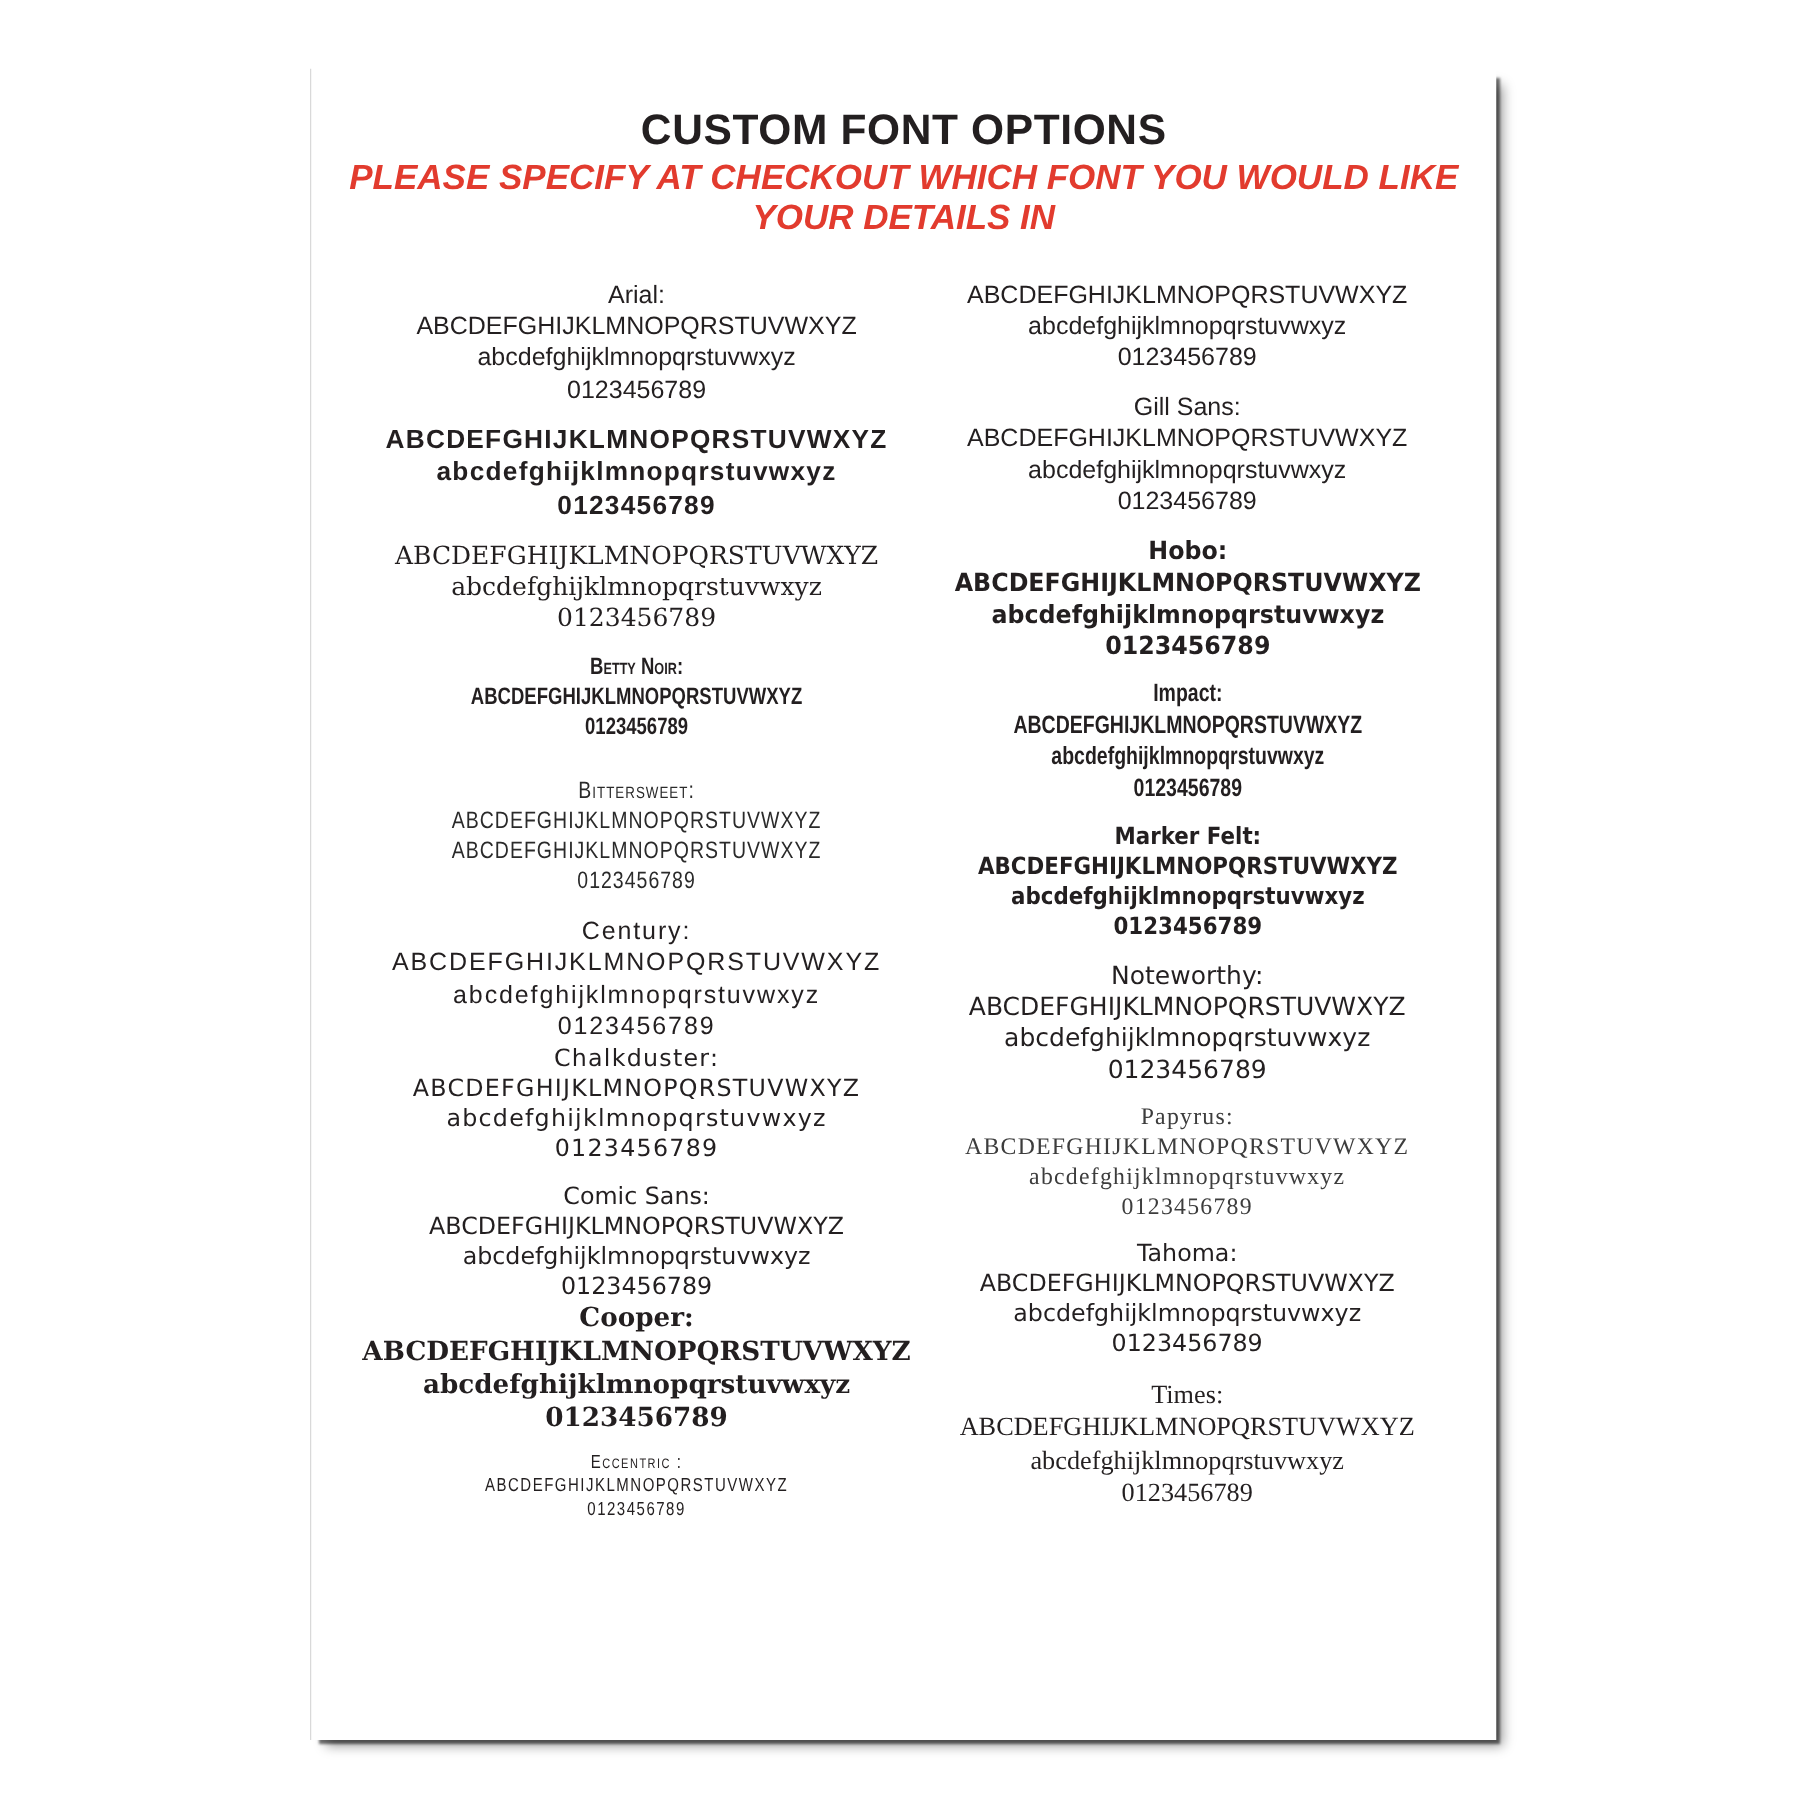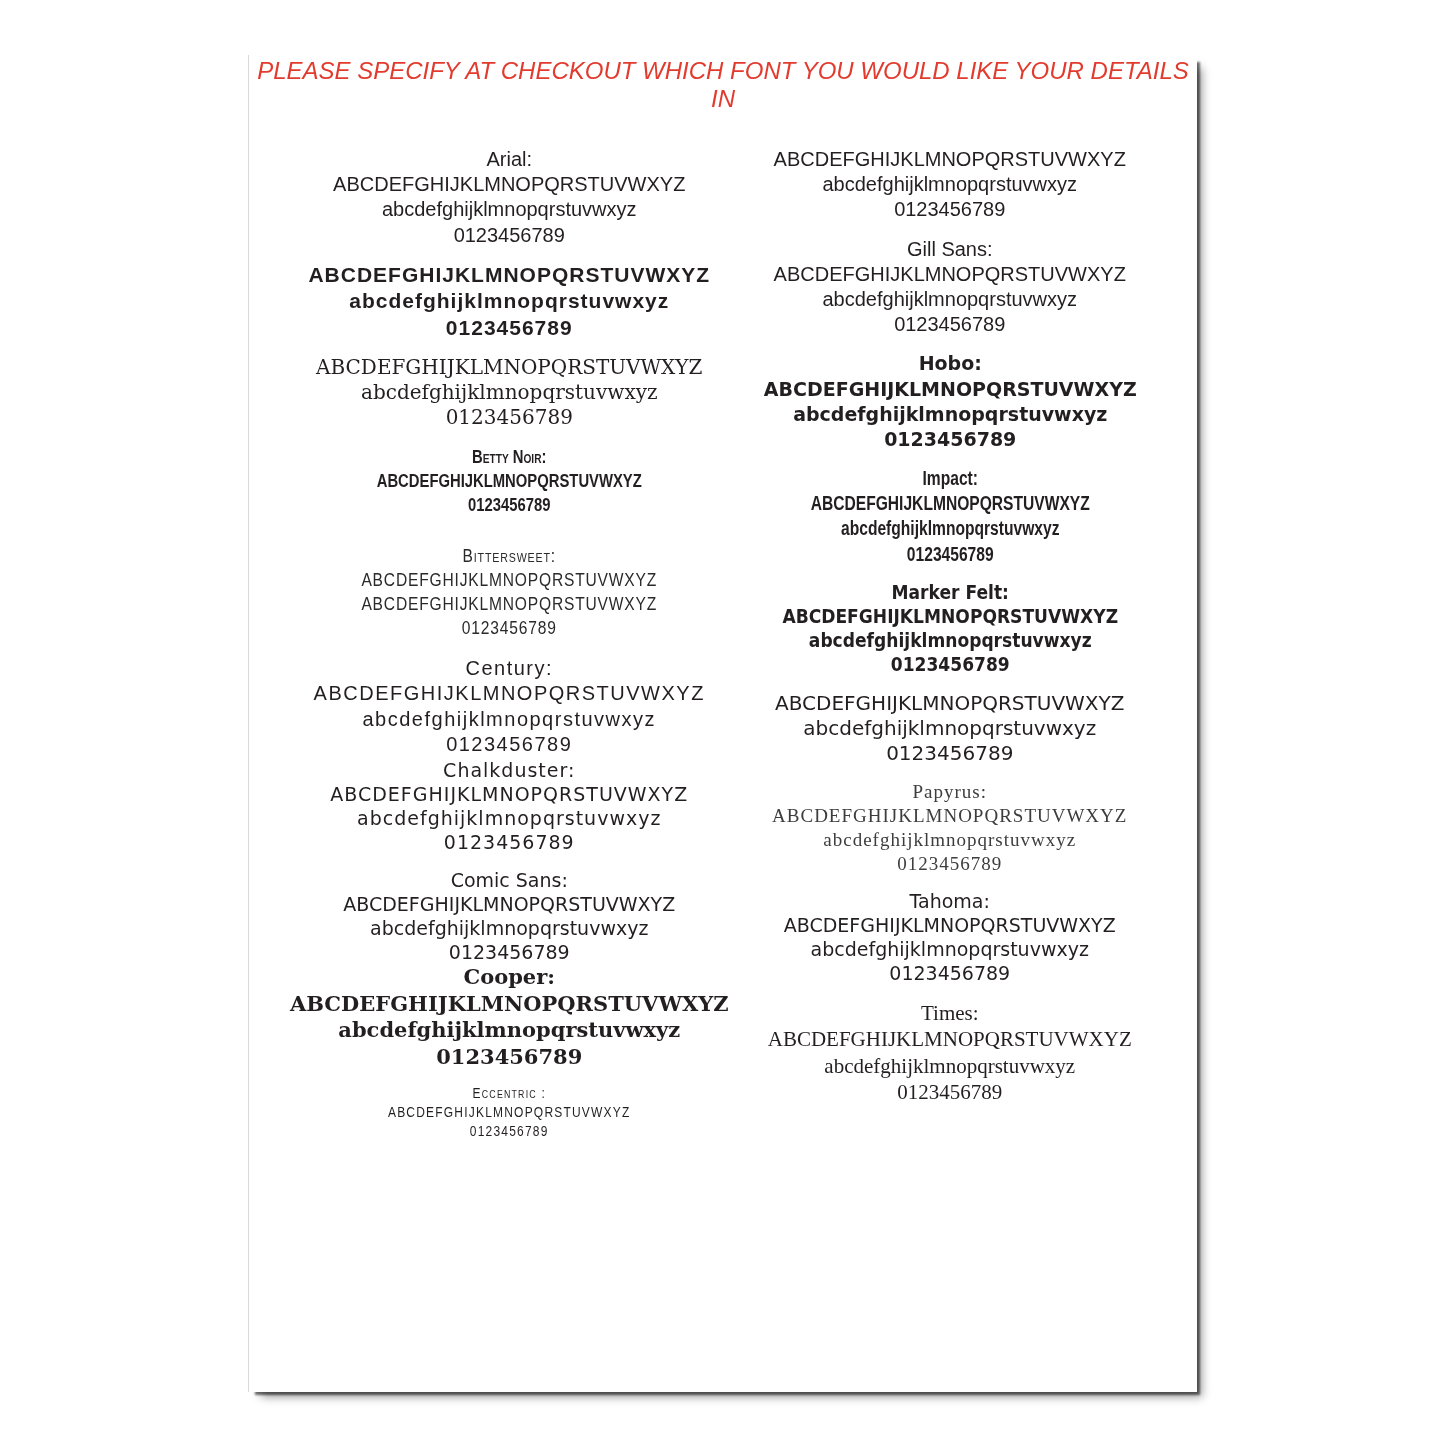--- a/index.html
+++ b/index.html
@@ -35,23 +35,23 @@
     font-family: "Liberation Sans", sans-serif;
     font-weight: 900;
     font-size: 34px;
     letter-spacing: 0.5px;
     color: #231f20;
   }
   .page-subtitle {
     margin: 2px 0 34px 0;
     text-align: center;
     font-family: "Liberation Sans", sans-serif;
-    font-weight: normal;
+    font-weight: bold;
     font-style: italic;
-    font-size: 24px;
+    font-size: 28px;
     color: #e23b2e;
   }
   .columns {
     display: flex;
     box-sizing: border-box;
     padding: 0 27px 0 40px;
   }
   .col {
     width: 50%;
     text-align: center;
@@ -93,20 +93,21 @@
   .fs-noteworthy   { font-family: "DejaVu Sans", sans-serif; font-size: 20px; }
   .fs-papyrus      { font-family: "Liberation Serif", serif; font-size: 19px; letter-spacing: 1px; color: #3d3d3d; }
   .fs-tahoma       { font-family: "DejaVu Sans", sans-serif; font-size: 19px; }
   .fs-times        { font-family: "Liberation Serif", serif; font-size: 21px; }
 </style>
 </head>
 <body>
 
 <div class="canvas">
   <div class="page">
+    <h1 class="page-title" style="color: rgb(35, 31, 32);">CUSTOM FONT OPTIONS</h1>
     <div class="page-subtitle" style="color: rgb(226, 59, 46);">PLEASE SPECIFY AT CHECKOUT WHICH FONT YOU WOULD LIKE YOUR DETAILS IN</div>
     <div class="columns">
       <div class="col" id="col-left">
   <div class="font-block fs-arial">
     <div class="font-line font-label">Arial:</div>
     <div class="font-lines">
               <div class="font-line">ABCDEFGHIJKLMNOPQRSTUVWXYZ</div>
               <div class="font-line">abcdefghijklmnopqrstuvwxyz</div>
               <div class="font-line">0123456789</div>
             </div>
@@ -228,20 +229,21 @@
   <div class="font-block fs-marker-felt">
     <div class="font-line font-label">Marker Felt:</div>
     <div class="font-lines">
               <div class="font-line">ABCDEFGHIJKLMNOPQRSTUVWXYZ</div>
               <div class="font-line">abcdefghijklmnopqrstuvwxyz</div>
               <div class="font-line">0123456789</div>
             </div>
   </div>
 
   <div class="font-block fs-noteworthy">
+    <div class="font-line font-label">Noteworthy:</div>
     <div class="font-lines">
               <div class="font-line">ABCDEFGHIJKLMNOPQRSTUVWXYZ</div>
               <div class="font-line">abcdefghijklmnopqrstuvwxyz</div>
               <div class="font-line">0123456789</div>
             </div>
   </div>
 
   <div class="font-block fs-papyrus">
     <div class="font-line font-label">Papyrus:</div>
     <div class="font-lines">

